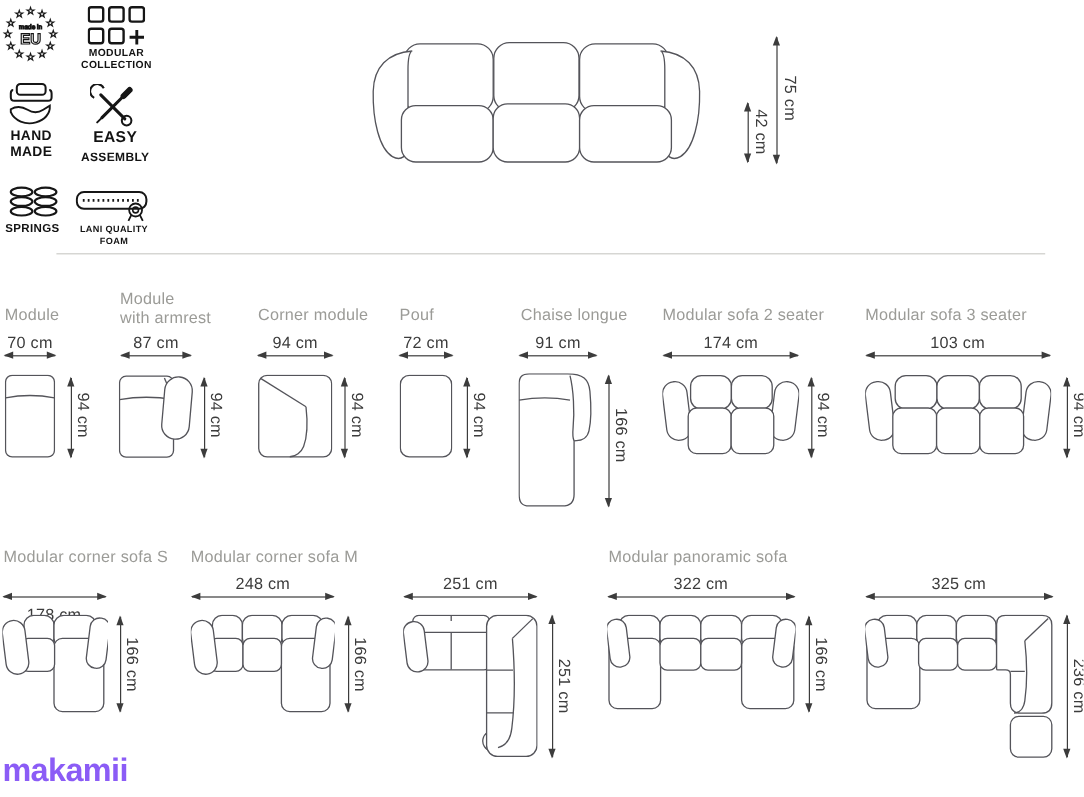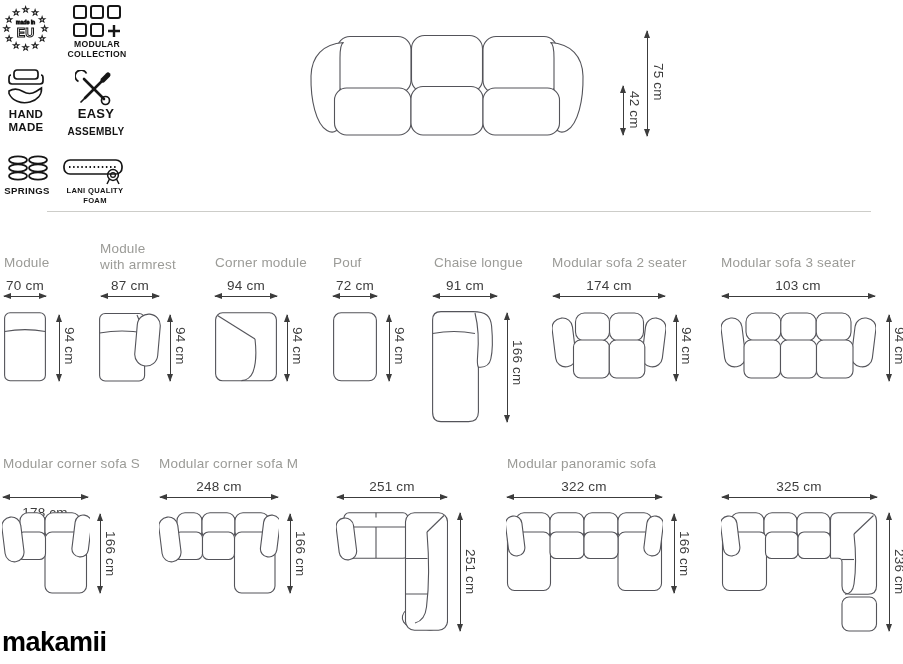--- a/index.html
+++ b/index.html
@@ -27,21 +27,21 @@
   .draw *{stroke:#54545a;stroke-width:1.1;fill:none;}
   .draw .wf{fill:#fff;}
   
   .bicon{position:absolute;}
   .bicon *{stroke:#161616;fill:none;}
   .blabel{position:absolute;color:#131313;font-weight:bold;text-align:center;
           white-space:pre-line;line-height:1.12;letter-spacing:.3px;}
   .hero-title{position:absolute;color:#131313;font-weight:bold;font-size:17px;
           letter-spacing:2px;text-align:center;}
   .divider{position:absolute;background:#cdcdc9;}
-  .logo{position:absolute;color:#000000;font-weight:bold;font-size:27px;letter-spacing:-.5px;}
+  .logo{position:absolute;color:#8b5cf6;font-weight:bold;font-size:27px;letter-spacing:-.5px;}
 </style>
 </head>
 <body>
 
 <div class="page">
 
   <svg class="bicon" style="left:2px;top:3px" width="48" height="50" viewBox="0 0 48 50">
     <g fill="#161616" stroke="none" font-size="7.5" text-anchor="middle" font-family="DejaVu Sans, sans-serif">
       <text x="23.5" y="9">★</text>
         <text x="33" y="11.5">★</text>

